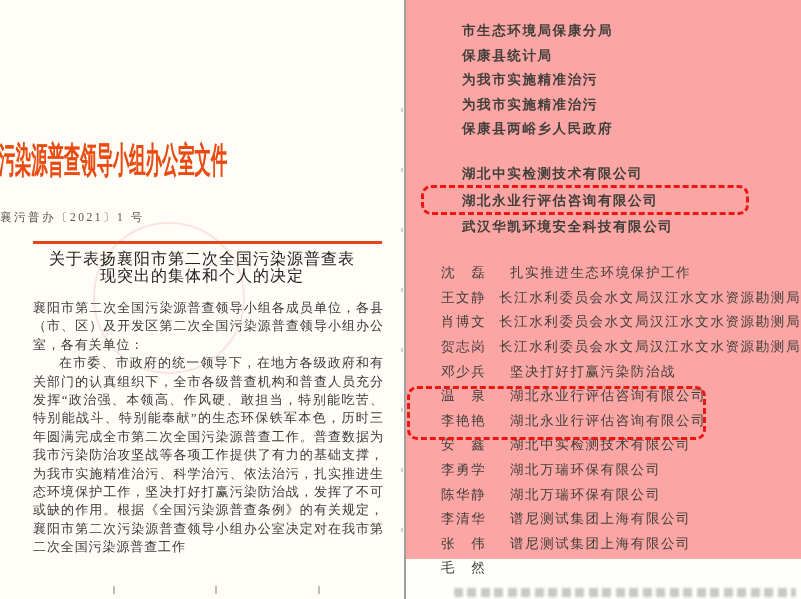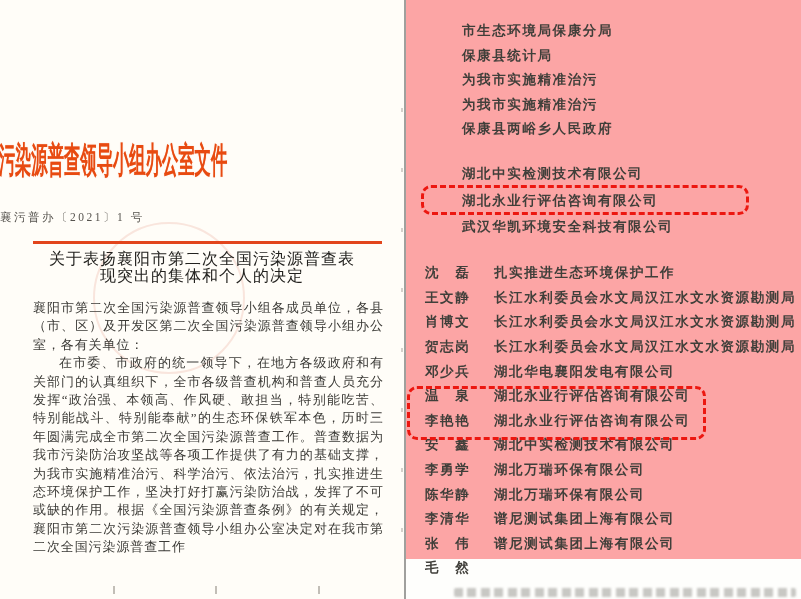--- a/index.html
+++ b/index.html
@@ -84,22 +84,23 @@
   .company-list {
     position: absolute; left: 56px; top: 161px; width: 330px;
     font-size: 13.5px; color: #403f3a; font-weight: bold;
     letter-spacing: 1.6px; line-height: 26.5px;
   }
   .person-list {
     position: absolute; left: 0px; top: 261px; width: 395px;
   }
   .person-row {
     height: 24.6px; display: flex; align-items: center;
-    font-size: 13.5px; color: #403f3a; font-weight: bold;
+    font-size: 13.5px; color: #403f3a; font-weight: normal;
     letter-spacing: 1.6px;
+    padding-left: 16px;
   }
   .person-name { width: 69px; margin-left: 19px; white-space: nowrap; }
   .person-org  { white-space: nowrap; }
 
   .highlight-box {
     position: absolute;
     border: 3.5px dashed #ec1710; border-radius: 10px;
     pointer-events: none;
   }
   .hl-box-company { left: 15px; top: 185px; width: 328px; height: 30px; }
@@ -180,21 +181,21 @@
     <div class="person-row">
       <span class="person-name">肖博文</span>
       <span class="person-org">长江水利委员会水文局汉江水文水资源勘测局</span>
     </div>
     <div class="person-row">
       <span class="person-name">贺志岗</span>
       <span class="person-org">长江水利委员会水文局汉江水文水资源勘测局</span>
     </div>
     <div class="person-row">
       <span class="person-name">邓少兵</span>
-      <span class="person-org">湖北华电襄阳发电有限公司</span>
+      <span class="person-org">坚决打好打赢污染防治战</span>
     </div>
     <div class="person-row">
       <span class="person-name">温　泉</span>
       <span class="person-org">湖北永业行评估咨询有限公司</span>
     </div>
     <div class="person-row">
       <span class="person-name">李艳艳</span>
       <span class="person-org">湖北永业行评估咨询有限公司</span>
     </div>
     <div class="person-row">

